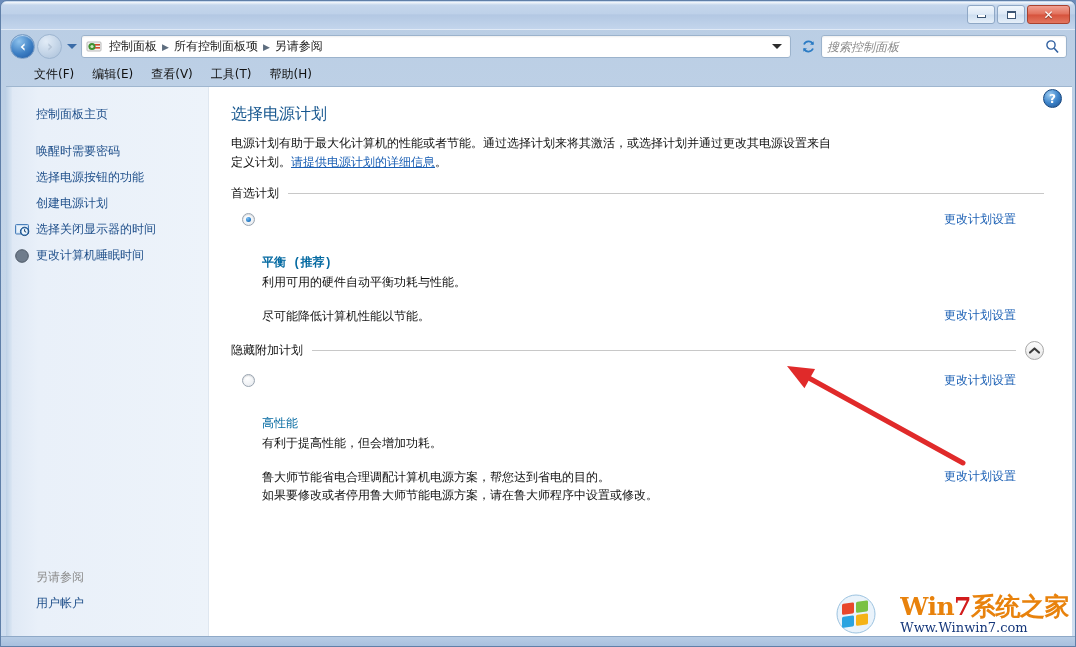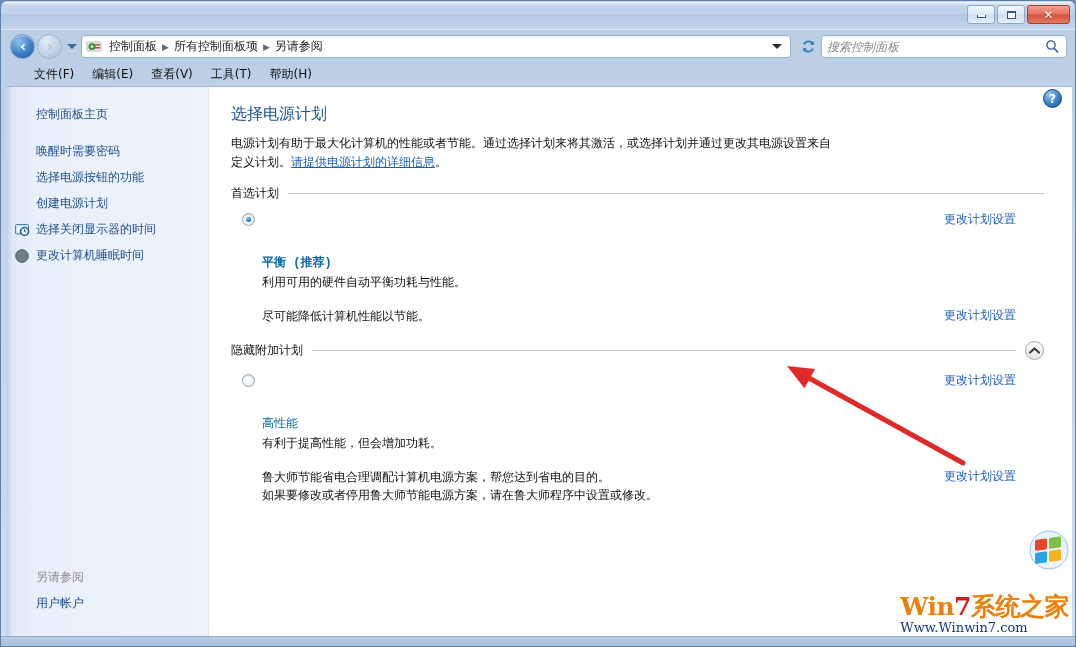--- a/index.html
+++ b/index.html
@@ -263,21 +263,21 @@
   
   .annot {
     position: absolute; left: 0; top: 0;
     width: 1076px; height: 647px;
     pointer-events: none;
   }
 
   
   .watermark {
     position: absolute; right: 6px; bottom: 12px;
-    display: flex; align-items: flex-end; gap: 24px; flex-direction: column;
+    display: flex; align-items: flex-start; gap: 24px;
   }
   .wm-logo { width: 40px; height: 40px; }
   .wm-text { line-height: 1; }
   .wm-title {
     font-size: 25px; font-weight: bold; letter-spacing: -0.5px;
     font-family: "DejaVu Serif", "Liberation Serif", serif;
   }
   .wm-title .o { color: #e8820c; }
   .wm-title .r { color: #d21b1b; }
   .wm-url {

